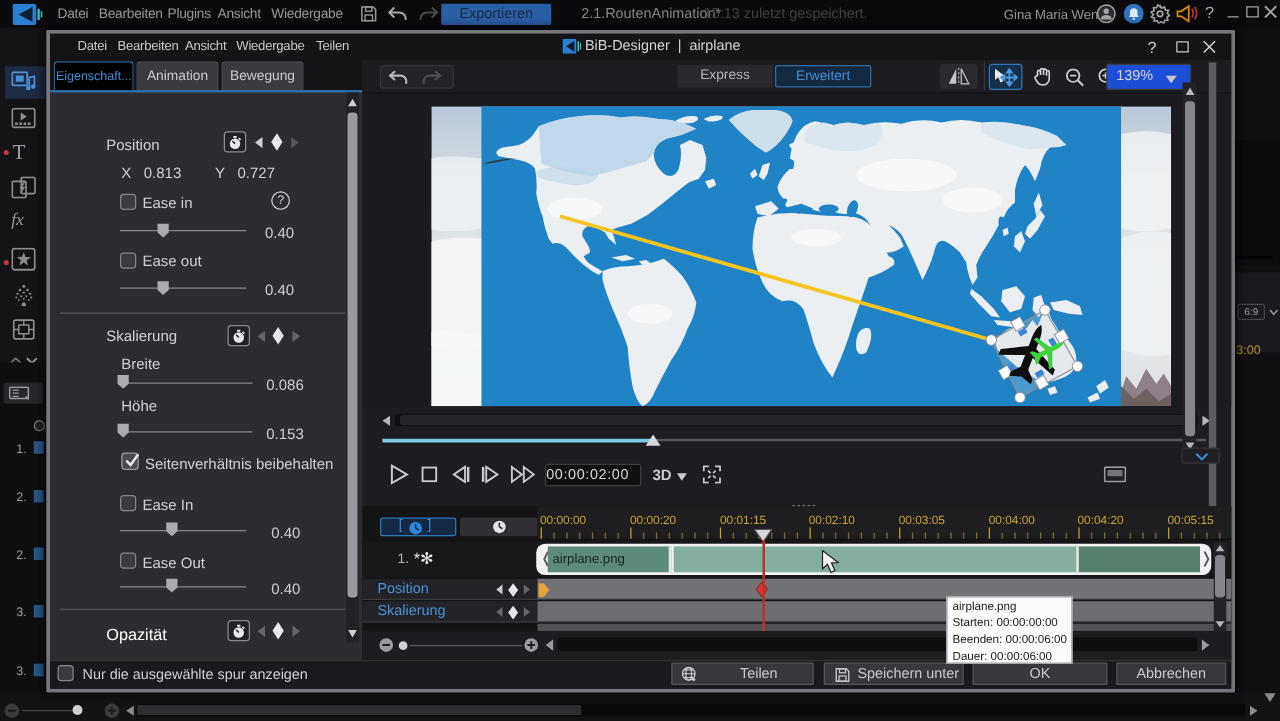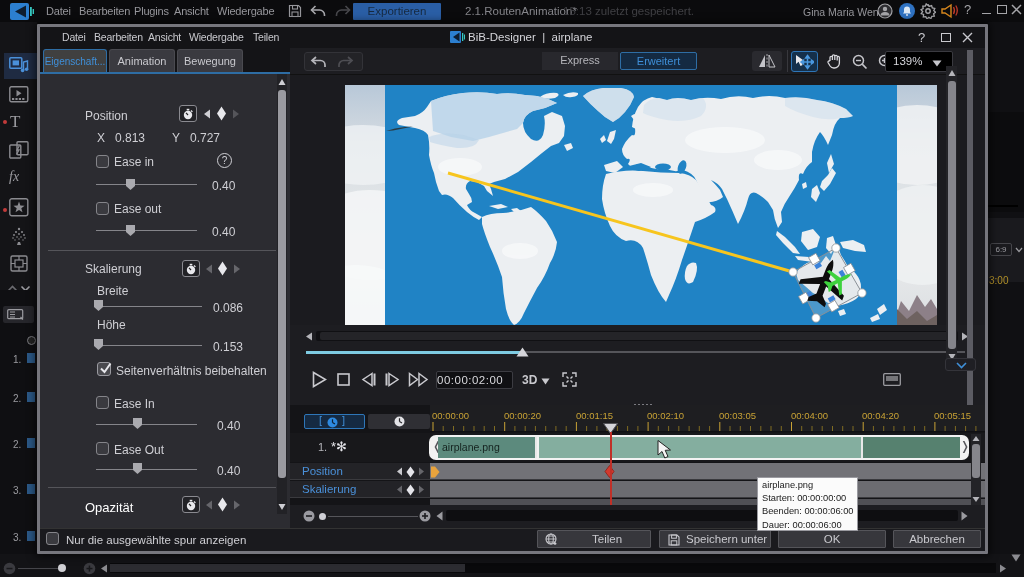--- a/index.html
+++ b/index.html
@@ -207,21 +207,21 @@
     <span class="abs" style="left:878px;top:3px;color:#c9c9ce;font-size:13px;">?</span>
     <div class="abs" style="left:901px;top:6px;width:10px;height:9px;border:1.5px solid #c9c9ce;"></div>
     <svg class="abs" style="left:922px;top:5px;" width="11" height="11" viewBox="0 0 11 11">
       <path d="M1 1 L10 10 M10 1 L1 10" stroke="#c9c9ce" stroke-width="1.4"></path>
     </svg>
   </div>
 
   <div class="abs" style="left:0;top:21px;width:250px;height:482px;background:#2c2c31;">
 
     <div class="abs" style="left:0;top:0;width:250px;height:24px;background:#141417;"></div>
-    <div class="abs" style="left:3px;top:1px;width:64px;height:23px;background:#404040;border:1px solid #2e6da4;border-bottom:none;border-radius:3px 3px 0 0;color:#3f8fd8;font-size:10px;text-align:center;line-height:23px;">Eigenschaft...</div>
+    <div class="abs" style="left:3px;top:1px;width:64px;height:23px;background:#000000;border:1px solid #2e6da4;border-bottom:none;border-radius:3px 3px 0 0;color:#3f8fd8;font-size:10px;text-align:center;line-height:23px;">Eigenschaft...</div>
     <div class="abs" style="left:69px;top:1px;width:66px;height:23px;background:#3a3a40;border:1px solid #4a4a50;border-bottom:none;border-radius:3px 3px 0 0;color:#c9c9ce;font-size:11px;text-align:center;line-height:22px;">Animation</div>
     <div class="abs" style="left:137px;top:1px;width:66px;height:23px;background:#3a3a40;border:1px solid #4a4a50;border-bottom:none;border-radius:3px 3px 0 0;color:#c9c9ce;font-size:11px;text-align:center;line-height:22px;">Bewegung</div>
     <div class="abs" style="left:0;top:24px;width:250px;height:2px;background:#2e6da4;"></div>
 
 
     <span class="abs" style="left:45px;top:61px;color:#cfcfd4;font-size:12px;">Position</span>
     <div class="abs" style="left:139px;top:57px;width:18px;height:17px;border:1px solid #8a8a90;border-radius:3px;background:#222226;"></div>
     <svg class="abs" style="left:142px;top:60px;" width="12" height="12" viewBox="0 0 12 12">
       <circle cx="6" cy="7" r="4.2" fill="#e8e8ec"></circle>
           <rect x="4.7" y="0.8" width="2.6" height="1.6" fill="#e8e8ec"></rect>
@@ -379,21 +379,21 @@
     <svg class="abs" style="left:562px;top:6px;" width="16" height="16" viewBox="0 0 16 16">
       <circle cx="6.5" cy="6.5" r="5" fill="none" stroke="#c5c5ca" stroke-width="1.5"></circle>
       <path d="M10.2 10.2 L14.5 14.5" stroke="#c5c5ca" stroke-width="1.7"></path>
       <path d="M4 6.5 h5" stroke="#c5c5ca" stroke-width="1.4"></path>
     </svg>
     <svg class="abs" style="left:588px;top:6px;" width="16" height="16" viewBox="0 0 16 16">
       <circle cx="6.5" cy="6.5" r="5" fill="none" stroke="#c5c5ca" stroke-width="1.5"></circle>
       <path d="M10.2 10.2 L14.5 14.5" stroke="#c5c5ca" stroke-width="1.7"></path>
       <path d="M4 6.5 h5 M6.5 4 v5" stroke="#c5c5ca" stroke-width="1.4"></path>
     </svg>
-    <div class="abs" style="left:595px;top:3px;width:68px;height:21px;background:#000000;border:1px solid #3a3a40;border-radius:2px;">
+    <div class="abs" style="left:595px;top:3px;width:68px;height:21px;background:#1d4ed8;border:1px solid #3a3a40;border-radius:2px;">
       <span class="abs" style="left:7px;top:3px;color:#d5d5da;font-size:11.5px;">139%</span>
       <svg class="abs" style="left:46px;top:8px;" width="10" height="7" viewBox="0 0 10 7">
             <path d="M0.5 0.5 h9 L5 6.5 Z" fill="#c5c5ca"></path>
           </svg>
     </div>
   </div>
 
   <div class="abs" style="left:255px;top:229px;width:3px;height:22px;">
     <div style="position:absolute;left:0;top:0;width:2px;height:2px;background:#6a6a70;"></div>
     <div style="position:absolute;left:0;top:5px;width:2px;height:2px;background:#6a6a70;"></div>

